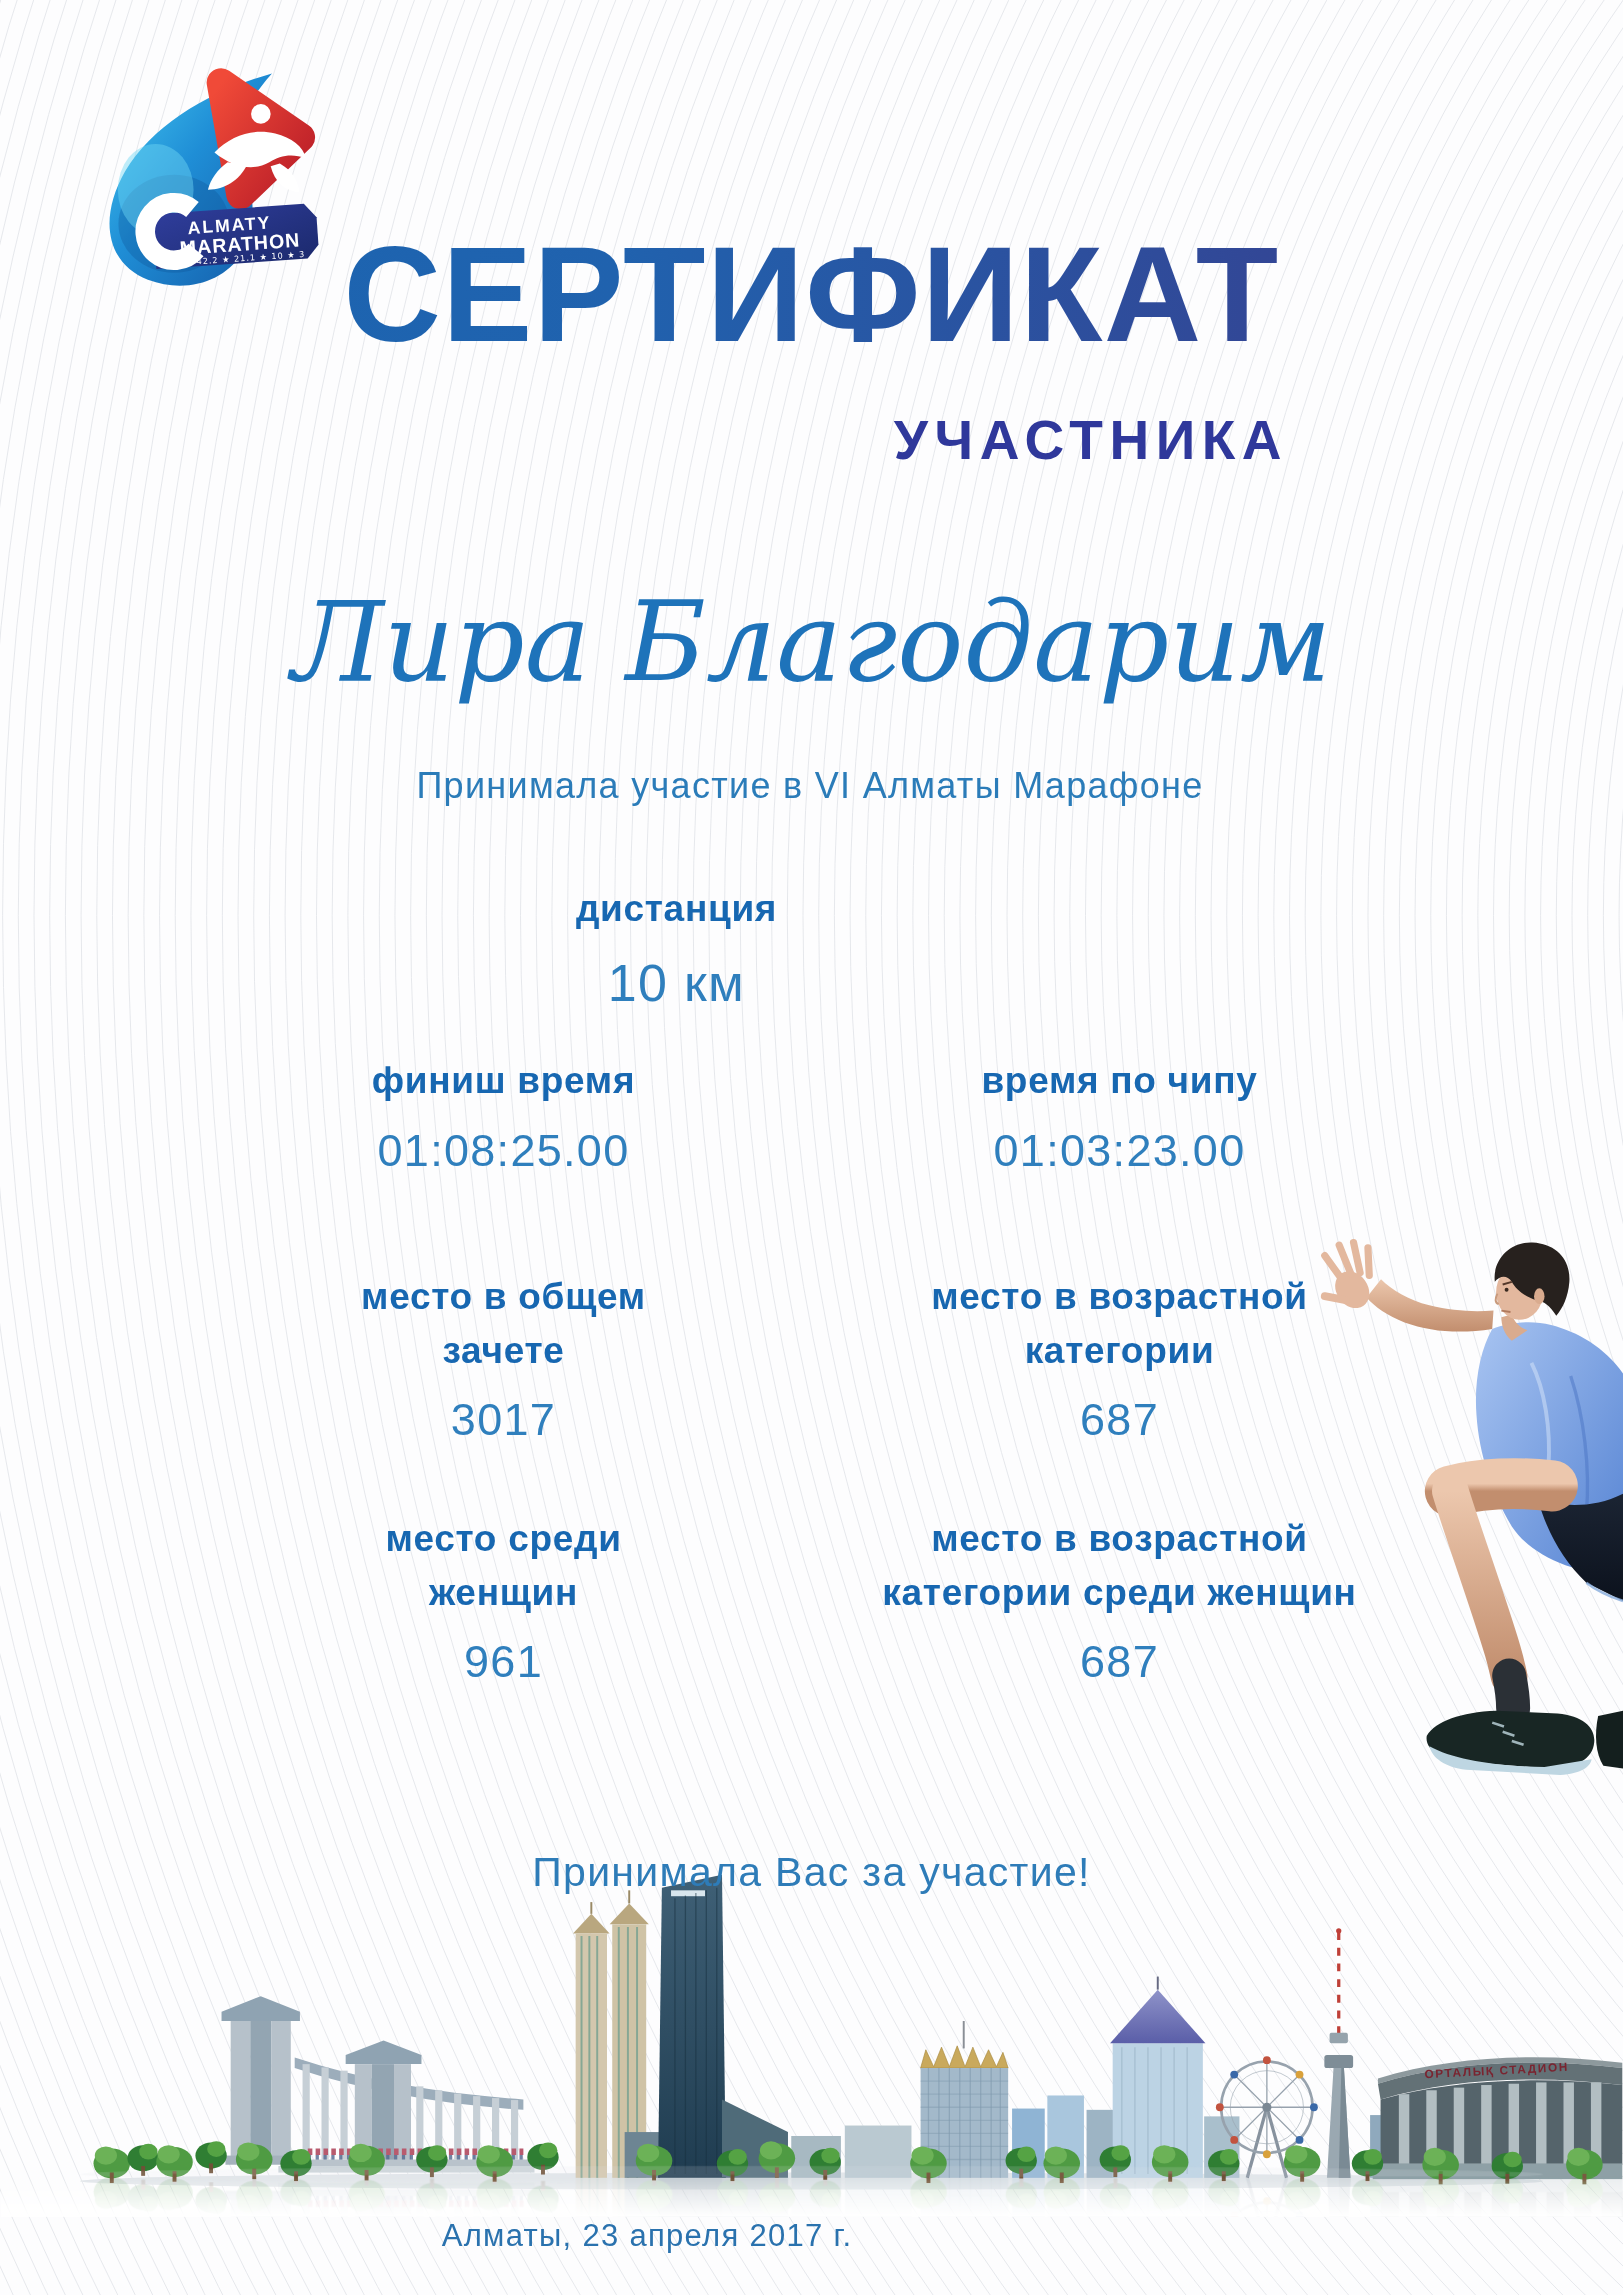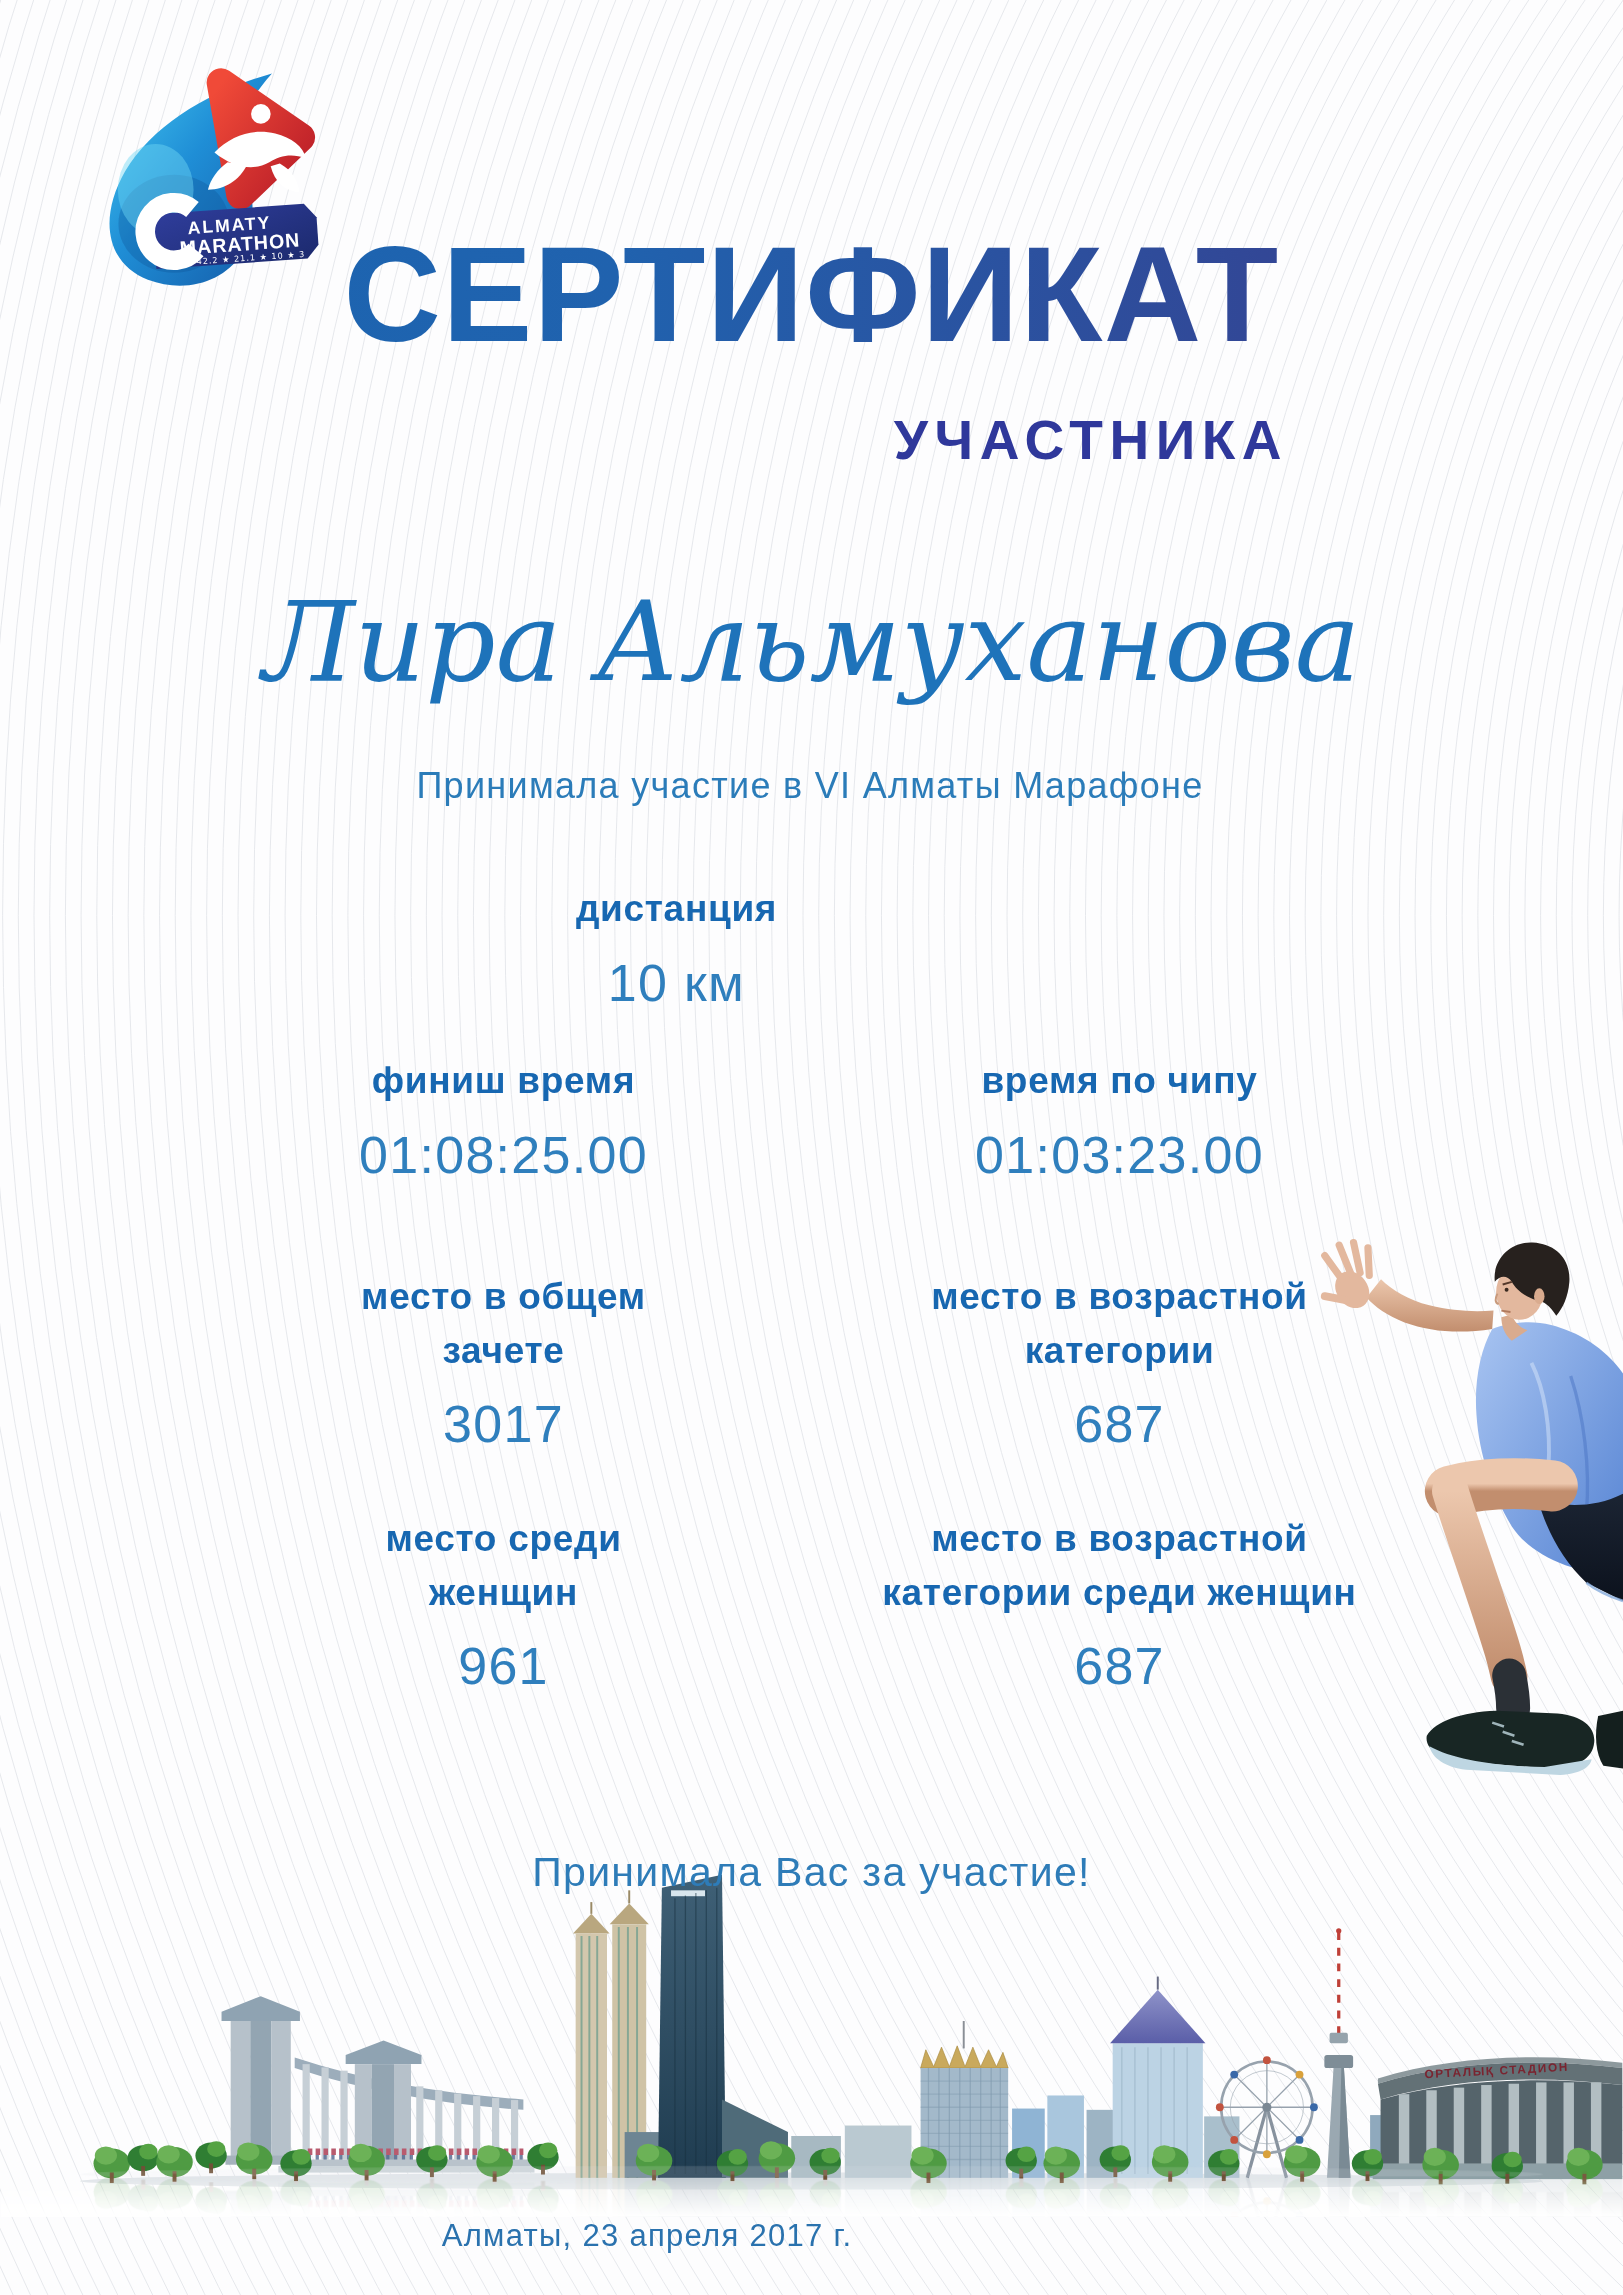--- a/index.html
+++ b/index.html
@@ -16,21 +16,21 @@
   .subtitle{right:335px;top:408px;z-index:3;font-size:55px;font-weight:800;
             letter-spacing:6.5px;color:#2f389b;}
   .name{left:0;top:578px;width:1623px;text-align:center;z-index:3;
         font-family:"DejaVu Serif",serif;font-style:italic;
         font-size:110px;color:#1e73ba;}
   .participation{left:0;top:765px;width:1620px;text-align:center;z-index:3;
         font-size:36px;letter-spacing:1.3px;color:#2b7cb9;font-weight:400;}
   .stat{z-index:3;text-align:center;}
   .stat-label{font-size:37px;font-weight:bold;color:#1767b1;line-height:1.45;
               white-space:pre-line;letter-spacing:0.7px;}
-  .stat-value{font-size:52px;color:#2f7fbd;margin-top:17px;letter-spacing:1.3px;
+  .stat-value{font-size:45px;color:#2f7fbd;margin-top:17px;letter-spacing:1.3px;
               font-weight:400;font-family:"Liberation Sans",sans-serif;}
   .dist{left:0;top:882px;width:1353px;}
   .dist .stat-value{font-size:52px;}
   .s1{left:157px;top:1054px;width:693px;}
   .s2{left:773px;top:1054px;width:693px;}
   .s3{left:157px;top:1270px;width:693px;}
   .s4{left:773px;top:1270px;width:693px;}
   .s5{left:157px;top:1512px;width:693px;}
   .s6{left:773px;top:1512px;width:693px;}
   .thanks{left:0;top:1849px;width:1623px;text-align:center;z-index:3;
@@ -280,21 +280,21 @@
       <text x="172" y="262" fill="#ffffff" font-size="27" font-weight="bold" letter-spacing="3" font-family="Liberation Sans, sans-serif">ALMATY</text>
       <text x="158" y="293" fill="#ffffff" font-size="30" font-weight="bold" letter-spacing="1.5" font-family="Liberation Sans, sans-serif">MARATHON</text>
       <text x="182" y="309" fill="#ffffff" font-size="12.5" letter-spacing="1.5" font-family="DejaVu Sans, sans-serif">42.2 ★ 21.1 ★ 10 ★ 3</text>
     </g>
     <circle cx="150" cy="262" r="44" fill="none" stroke="#ffffff" stroke-width="30" stroke-dasharray="207 69" transform="rotate(40 150 262)"></circle>
   </svg>
 
   <div class="abs title">СЕРТИФИКАТ</div>
   <div class="abs subtitle">УЧАСТНИКА</div>
 
-  <div class="abs name">Лира Альмуханова</div>
+  <div class="abs name">Лира Благодарим</div>
   <div class="abs participation">Принимала участие в VI Алматы Марафоне</div>
 
   <div class="abs stat dist">
     <div class="stat-label">дистанция</div>
     <div class="stat-value">10 км</div>
   </div>
 
   <div class="abs stat s1">
     <div class="stat-label">финиш время</div>
     <div class="stat-value">01:08:25.00</div>

